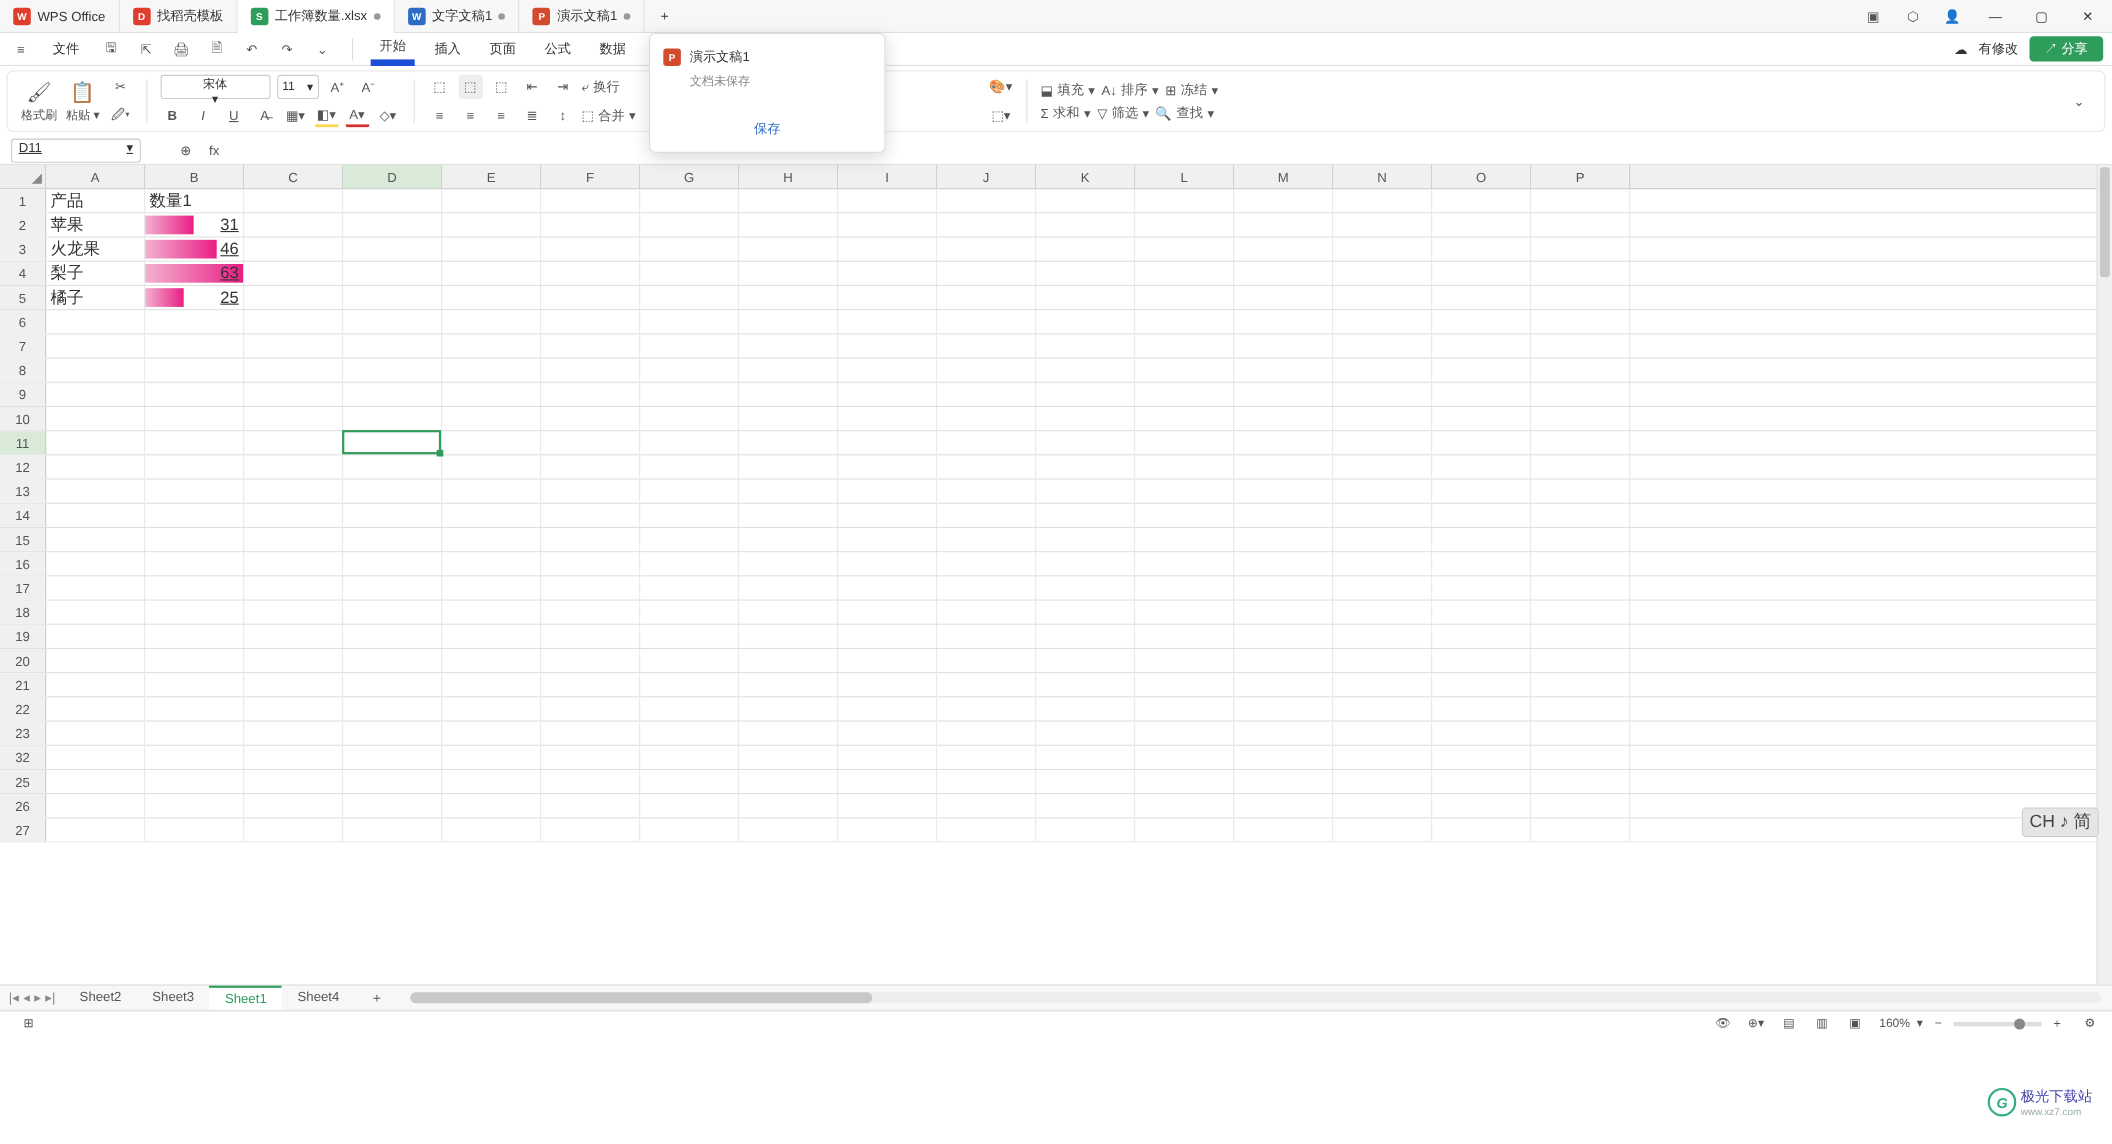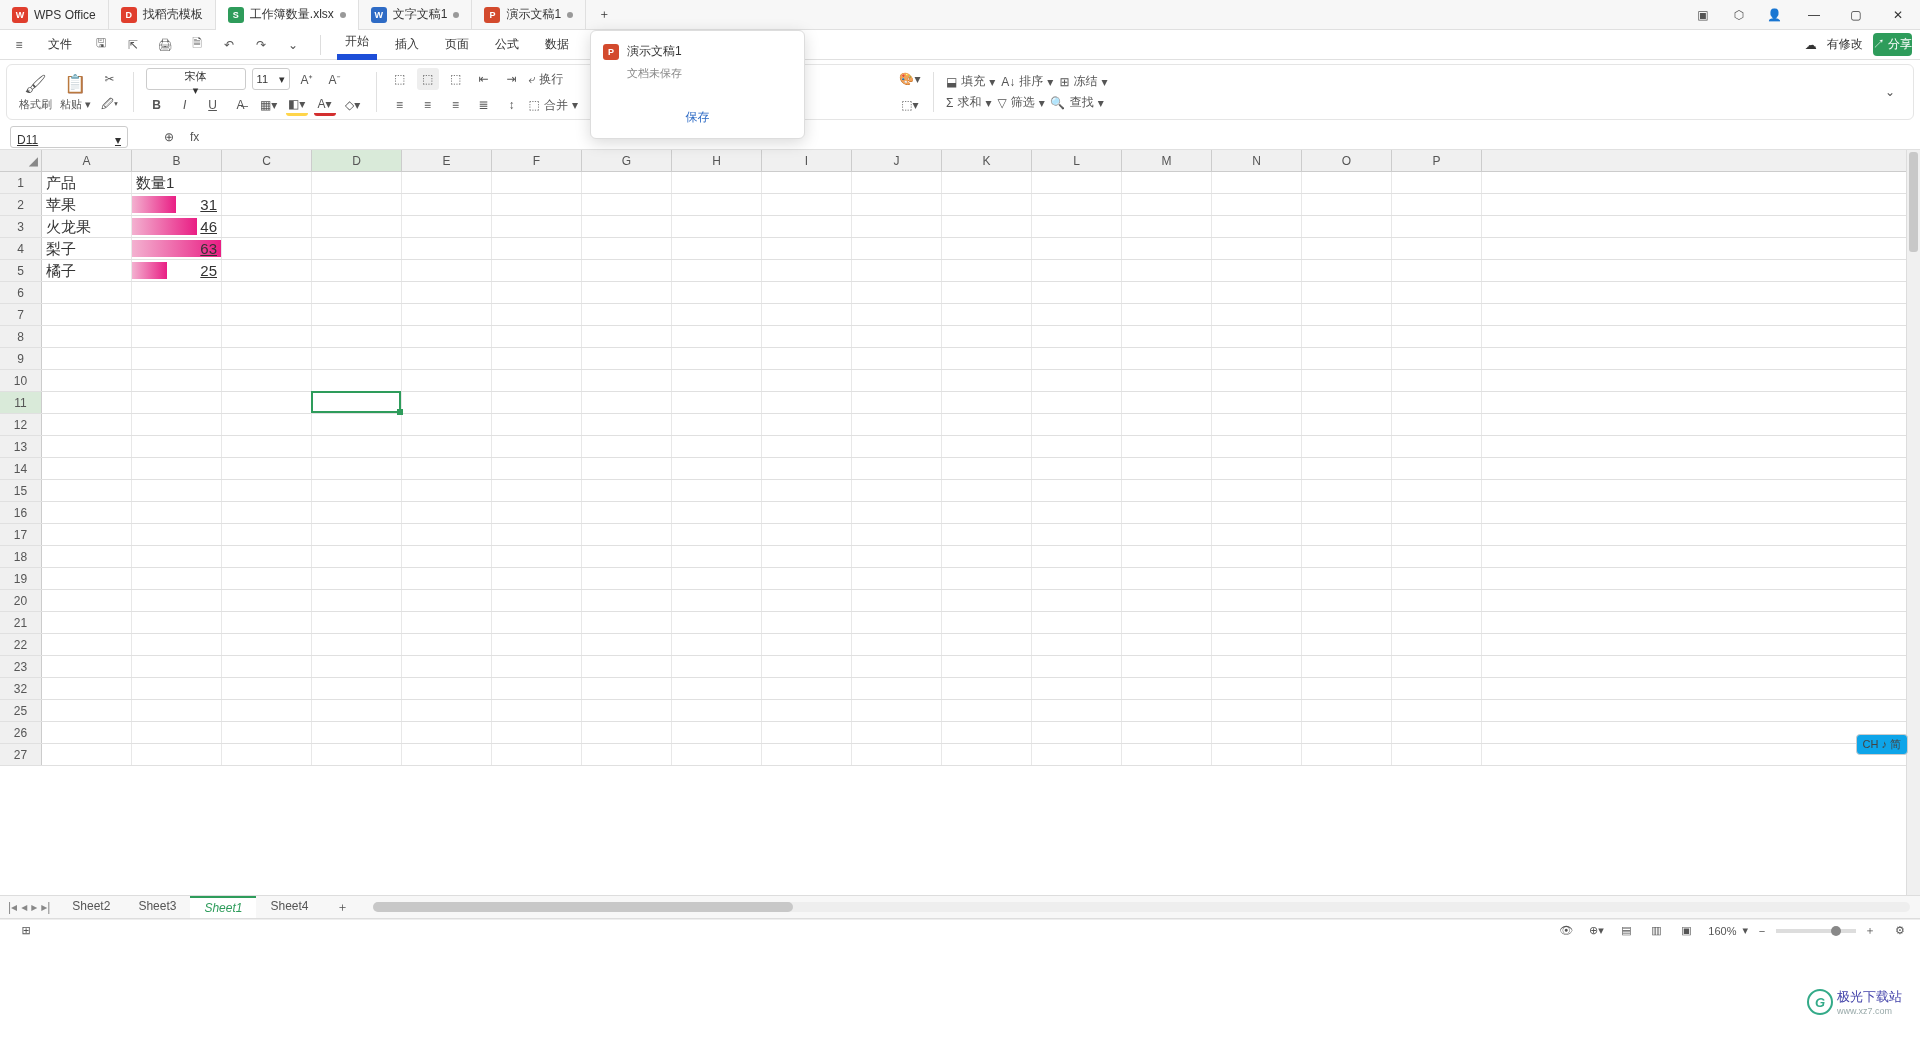--- a/index.html
+++ b/index.html
@@ -19,21 +19,21 @@
 .titlebar-right { margin-left: auto; display: flex; align-items: center; gap: 14px; padding-right: 8px; }
 .titlebar-right span { width: 22px; text-align: center; color: #555; cursor: pointer; }
 .win-btn { width: 28px; height: 28px; display: flex; align-items: center; justify-content: center; cursor: pointer; }
 
 
 .menubar { height: 30px; display: flex; align-items: center; border-bottom: 1px solid #e0e0e0; padding: 0 8px; gap: 2px; }
 .menu-left { display: flex; align-items: center; gap: 10px; }
 .menu-item { padding: 4px 8px; cursor: pointer; color: #333; }
 .menu-item.active { color: #404040; border-bottom: 6px solid #1d4ed8; }
 .menu-right { margin-left: auto; display: flex; align-items: center; gap: 10px; }
-.btn-share { background: #2e9c5b; color: #fff; padding: 3px 0; border-radius: 4px; font-size: 12px; }
+.btn-share { background: #2e9c5b; color: #fff; padding: 3px 14px; border-radius: 4px; font-size: 12px; }
 .menusep { width: 1px; height: 20px; background: #ddd; margin: 0 6px; }
 
 
 .toolbar { height: 56px; border-bottom: 1px solid #e0e0e0; display: flex; align-items: center; padding: 0 12px; gap: 8px; background: #fff; margin: 4px 6px; border: 1px solid #e5e5e5; border-radius: 6px; }
 .tb-col { display: flex; flex-direction: column; align-items: center; gap: 2px; font-size: 11px; color: #555; }
 .tb-btn { width: 22px; height: 22px; display: flex; align-items: center; justify-content: center; color: #555; cursor: pointer; border-radius: 3px; }
 .tb-sep { width: 1px; height: 40px; background: #e0e0e0; margin: 0 4px; }
 .font-select { width: 100px; height: 22px; border: 1px solid #ccc; border-radius: 3px; font-size: 11px; padding: 0 4px; display: flex; align-items: center; justify-content: space-between; flex-direction: column; }
 .size-select { width: 38px; height: 22px; border: 1px solid #ccc; border-radius: 3px; font-size: 11px; padding: 0 4px; display: flex; align-items: center; justify-content: space-between; }
 .tb-label-btn { display: flex; align-items: center; gap: 4px; cursor: pointer; color: #555; font-size: 12px; }
@@ -41,21 +41,21 @@
 .tb-stack { display: flex; flex-direction: column; gap: 4px; justify-content: center; }
 
 
 .popup { position: absolute; left: 590px; top: 30px; width: 215px; background: #fff; border: 1px solid #ddd; border-radius: 6px; box-shadow: 0 4px 16px rgba(0,0,0,0.15); padding: 12px; z-index: 100; }
 .popup-head { display: flex; align-items: center; gap: 8px; margin-bottom: 6px; }
 .popup-sub { color: #888; font-size: 11px; margin-left: 24px; }
 .popup-link { color: #2e6bc5; text-align: center; margin-top: 28px; font-size: 12px; cursor: pointer; }
 
 
 .formula-row { height: 26px; display: flex; align-items: center; border-bottom: 1px solid #e0e0e0; background: #fff; }
-.name-box { width: 118px; height: 22px; margin-left: 10px; border: 1px solid #ccc; border-radius: 3px; display: flex; align-items: flex-end; padding: 0 6px; font-size: 12px; justify-content: space-between; text-decoration: underline; }
+.name-box { width: 118px; height: 22px; margin-left: 10px; border: 1px solid #ccc; border-radius: 3px; display: flex; align-items: flex-start; padding: 0 6px; font-size: 12px; justify-content: space-between; text-decoration: underline; }
 .fx-area { display: flex; align-items: center; gap: 10px; margin-left: 30px; flex: 1; }
 .fx-label { color: #555; }
 .formula-input { flex: 1; height: 22px; border: none; outline: none; }
 
 
 .grid-wrap { position: relative; height: 745px; overflow: hidden; }
 .col-headers { display: flex; height: 22px; background: #f0f0f0; border-bottom: 1px solid #ccc; }
 .corner { width: 42px; border-right: 1px solid #ccc; background: #eee; display:flex; align-items:center; justify-content:flex-end; padding-right:3px; color:#888;}
 .col-h { width: 90px; border-right: 1px solid #ccc; text-align: center; line-height: 22px; color: #555; background: #f0f0f0; }
 .col-h.sel { background: #d9ead9; }
@@ -70,36 +70,36 @@
 .active-cell { position: absolute; border: 2px solid #2e9c5b; pointer-events: none; }
 .active-cell::after { content:''; position:absolute; right:-4px; bottom:-4px; width:6px; height:6px; background:#2e9c5b; }
 .vscroll { position:absolute; right:0; top:0; bottom:0; width:14px; background:#f0f0f0; border-left:1px solid #ddd; }
 .vthumb { position:absolute; top:2px; left:2px; right:2px; height:100px; background:#c8c8c8; border-radius:3px; }
 
 
 .sheettabs { height: 24px; display: flex; align-items: center; border-top: 1px solid #ddd; border-bottom: 1px solid #ddd; background: #f7f7f7; }
 .sheet-nav { display: flex; gap: 4px; padding: 0 8px; color: #888; }
 .sheet-nav span { cursor: pointer; }
 .sheet-tab { padding: 3px 14px; cursor: pointer; color: #555; }
-.sheet-tab.active { background: #fff; border-top: 2px solid #2e9c5b; color: #2e9c5b; font-style: italic; }
+.sheet-tab.active { background: #fff; border-top: 2px solid #2e9c5b; color: #2e9c5b; }
 .hscroll-track { flex:1; height:10px; margin:0 10px; background:#eee; border-radius:5px; position:relative; }
 .hscroll-thumb { position:absolute; left:0; width:420px; top:0; bottom:0; background:#c8c8c8; border-radius:5px; }
 
 
 .statusbar { height: 22px; display: flex; align-items: center; justify-content: flex-end; gap: 14px; padding: 0 12px; background: #fff; border-top: 1px solid #eee; color: #555; font-size: 11px; }
 .statusbar .zoom { display:flex; align-items:center; gap:6px; }
 .sb-icon { width: 16px; text-align:center; cursor:pointer; }
 
 
 .watermark { position: absolute; right: 18px; bottom: 24px; font-size: 13px; color: #44a; display:flex; align-items:center; gap:4px; }
 .watermark .logo { width:26px; height:26px; border-radius:50%; border:2px solid #3a8; display:flex; align-items:center; justify-content:center; color:#3a8; font-weight:bold; font-style:italic;}
 .watermark .sub { font-size:9px; color:#9aa; }
 
 
-.ime-badge { position:absolute; right:12px; top:734px; background:#0ea5e9; border:1px solid #ccc; border-radius:4px; padding:2px 6px; font-size:11px; color:#444; display:flex; gap:4px; align-items:center;}
+.ime-badge { position:absolute; right:12px; top:734px; background:#e5e5e5; border:1px solid #ccc; border-radius:4px; padding:2px 6px; font-size:16px; color:#444; display:flex; gap:4px; align-items:center;}
 </style>
 </head>
 <body>
 
 <div class="titlebar">
   <div class="app-tab">
       <span class="app-icon wps">W</span>
       <span>WPS Office</span>
     </div>
   <div class="app-tab">

